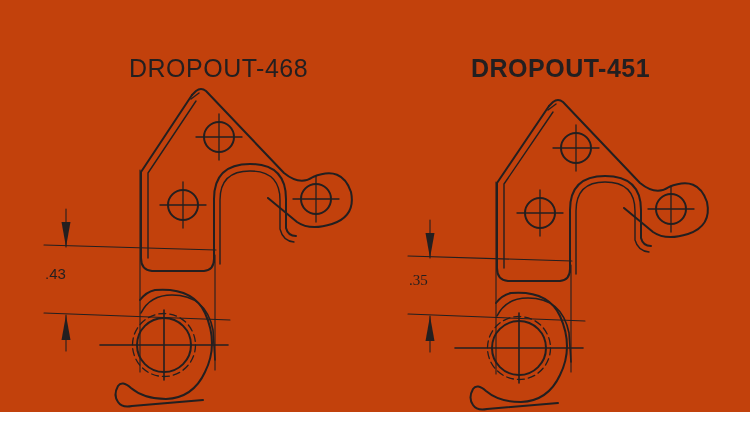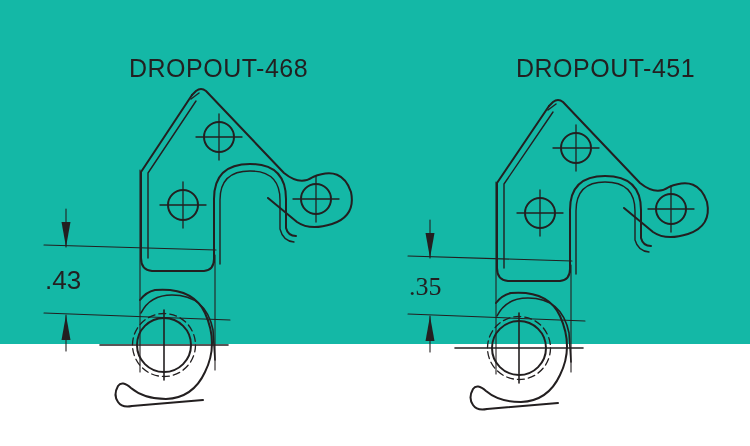--- a/index.html
+++ b/index.html
@@ -12,39 +12,39 @@
     height: 446px;
     position: relative;
     overflow: hidden;
     font-family: "Liberation Sans", sans-serif;
     background: #ffffff;
   }
   #sheet {
     position: absolute;
     left: 0; top: 0;
     width: 750px;
-    height: 344px;
-    background: #14b8a6;
+    height: 412px;
+    background: #c2410c;
   }
   .title-label {
     position: absolute;
     font-family: "Liberation Sans", sans-serif;
     font-size: 25px;
     letter-spacing: 0.5px;
     color: #231f20;
     white-space: nowrap;
     font-weight: 400;
   }
   #title-468 { left: 129px; top: 54px; }
-  #title-451 { left: 516px; top: 54px; }
+  #title-451 { left: 471px; top: 54px; font-weight: bold; }
 
   .dim-text {
     position: absolute;
     font-family: "Liberation Sans", sans-serif;
-    font-size: 26px;
+    font-size: 15px;
     color: #231f20;
     white-space: nowrap;
   }
   #dim-text-468 { left: 45px; top: 265px; }
   #dim-text-451 { left: 409px; top: 272px; font-family: Liberation Serif, serif; }
 
   svg { display: block; }
   .drawing-svg {
     position: absolute;
     left: 0;

